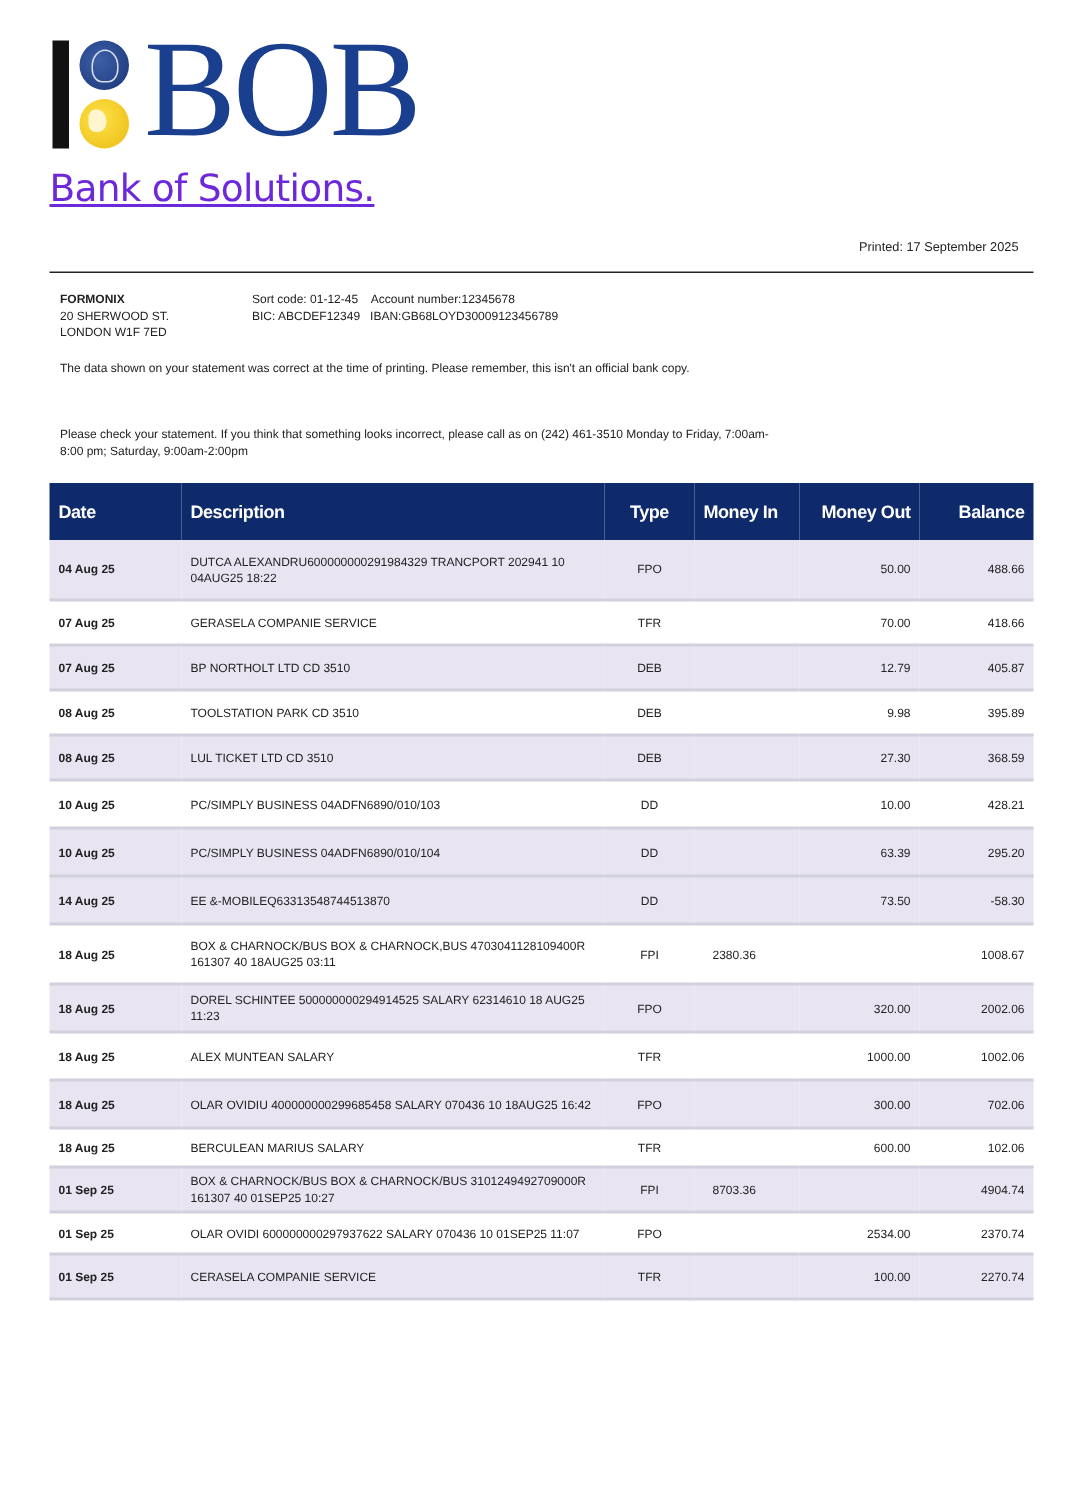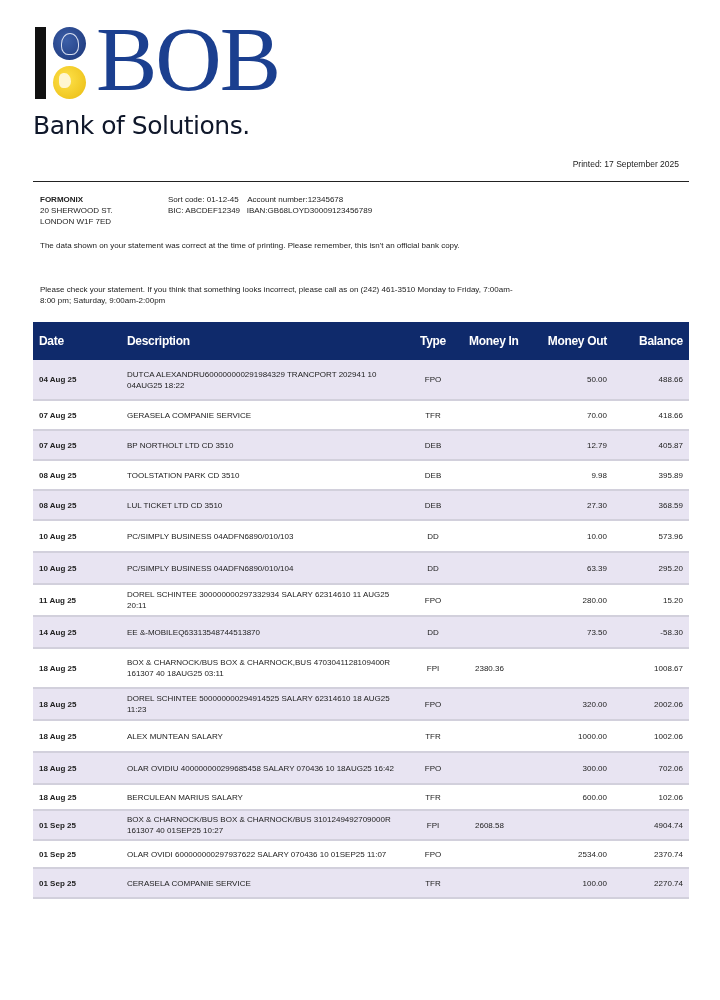--- a/index.html
+++ b/index.html
@@ -6,21 +6,21 @@
     html, body { width: 720px; height: 1000px; background: #ffffff; overflow: hidden; }
     body { font-family: "Liberation Sans", sans-serif; color: #111; position: relative; }
 
     .logo { position: absolute; left: 33px; top: 25px; width: 250px; height: 115px; }
     .logo-bar { position: absolute; left: 2px; top: 2px; width: 11px; height: 72px; background: #111; }
     .logo-globe1 { position: absolute; left: 20px; top: 2px; width: 33px; height: 33px; border-radius: 50%; background: radial-gradient(circle at 40% 40%, #3c5fa8, #1b3577); }
     .logo-globe1::after { content: ""; position: absolute; left: 8px; top: 6px; width: 16px; height: 20px; border: 1px solid #d8dff0; border-radius: 50% 50% 40% 40%; }
     .logo-globe2 { position: absolute; left: 20px; top: 41px; width: 33px; height: 33px; border-radius: 50%; background: radial-gradient(circle at 40% 40%, #ffe24a, #e9bb10); }
     .logo-globe2::after { content: ""; position: absolute; left: 6px; top: 7px; width: 12px; height: 15px; background: #fff6d0; border-radius: 40% 60% 50% 40%; }
     .logo-text { position: absolute; left: 63px; top: -12px; font-family: "Liberation Serif", serif; font-size: 92px; color: #1b3f8f; letter-spacing: -2px; line-height: 1; }
-    .logo-tag { position: absolute; left: 0px; top: 86px; font-family: "DejaVu Sans", sans-serif; font-size: 25px; color: #0f172a; letter-spacing: -0.5px; }
+    .logo-tag { position: absolute; left: 0px; top: 86px; font-family: "DejaVu Sans", sans-serif; font-size: 25px; color: #6d28d9; letter-spacing: -0.5px; text-decoration: underline; }
 
     .title-row { position: absolute; left: 33px; top: 160px; width: 656px; height: 22px; border-bottom: 1.5px solid #222; }
     .title { position: absolute; left: 6px; top: 1px; font-size: 15px; font-weight: bold; letter-spacing: -0.3px; }
     .printed { position: absolute; right: 10px; top: -1px; font-size: 8.5px; color: #222; }
 
     .addr { position: absolute; left: 40px; top: 194px; font-size: 8px; line-height: 11px; color: #222; }
     .addr .company { font-weight: bold; }
     .acct { position: absolute; left: 168px; top: 194px; font-size: 8px; line-height: 11px; color: #222; white-space: pre; }
 
     .notice1 { position: absolute; left: 40px; top: 241px; font-size: 8px; color: #222; }
@@ -116,37 +116,29 @@
         <td class="in"></td>
         <td class="out">27.30</td>
         <td class="bal">368.59</td>
       </tr>
       <tr style="height: 32px;">
         <td class="date">10 Aug 25</td>
         <td class="desc">PC/SIMPLY BUSINESS 04ADFN6890/010/103</td>
         <td class="type">DD</td>
         <td class="in"></td>
         <td class="out">10.00</td>
-        <td class="bal">573.96</td>
+        <td class="bal">428.21</td>
       </tr>
       <tr class="shade" style="height: 32px;">
         <td class="date">10 Aug 25</td>
         <td class="desc">PC/SIMPLY BUSINESS 04ADFN6890/010/104</td>
         <td class="type">DD</td>
         <td class="in"></td>
         <td class="out">63.39</td>
         <td class="bal">295.20</td>
-      </tr>
-      <tr style="height: 32px;">
-        <td class="date">11 Aug 25</td>
-        <td class="desc">DOREL SCHINTEE 300000000297332934 SALARY 62314610 11 AUG25 20:11</td>
-        <td class="type">FPO</td>
-        <td class="in"></td>
-        <td class="out">280.00</td>
-        <td class="bal">15.20</td>
       </tr>
       <tr class="shade" style="height: 32px;">
         <td class="date">14 Aug 25</td>
         <td class="desc">EE &amp;-MOBILEQ63313548744513870</td>
         <td class="type">DD</td>
         <td class="in"></td>
         <td class="out">73.50</td>
         <td class="bal">-58.30</td>
       </tr>
       <tr style="height: 40px;">
@@ -186,21 +178,21 @@
         <td class="desc">BERCULEAN MARIUS SALARY</td>
         <td class="type">TFR</td>
         <td class="in"></td>
         <td class="out">600.00</td>
         <td class="bal">102.06</td>
       </tr>
       <tr class="shade" style="height: 30px;">
         <td class="date">01 Sep 25</td>
         <td class="desc">BOX &amp; CHARNOCK/BUS BOX &amp; CHARNOCK/BUS 3101249492709000R 161307 40 01SEP25 10:27</td>
         <td class="type">FPI</td>
-        <td class="in">2608.58</td>
+        <td class="in">8703.36</td>
         <td class="out"></td>
         <td class="bal">4904.74</td>
       </tr>
       <tr style="height: 28px;">
         <td class="date">01 Sep 25</td>
         <td class="desc">OLAR OVIDI 600000000297937622 SALARY 070436 10 01SEP25 11:07</td>
         <td class="type">FPO</td>
         <td class="in"></td>
         <td class="out">2534.00</td>
         <td class="bal">2370.74</td>

